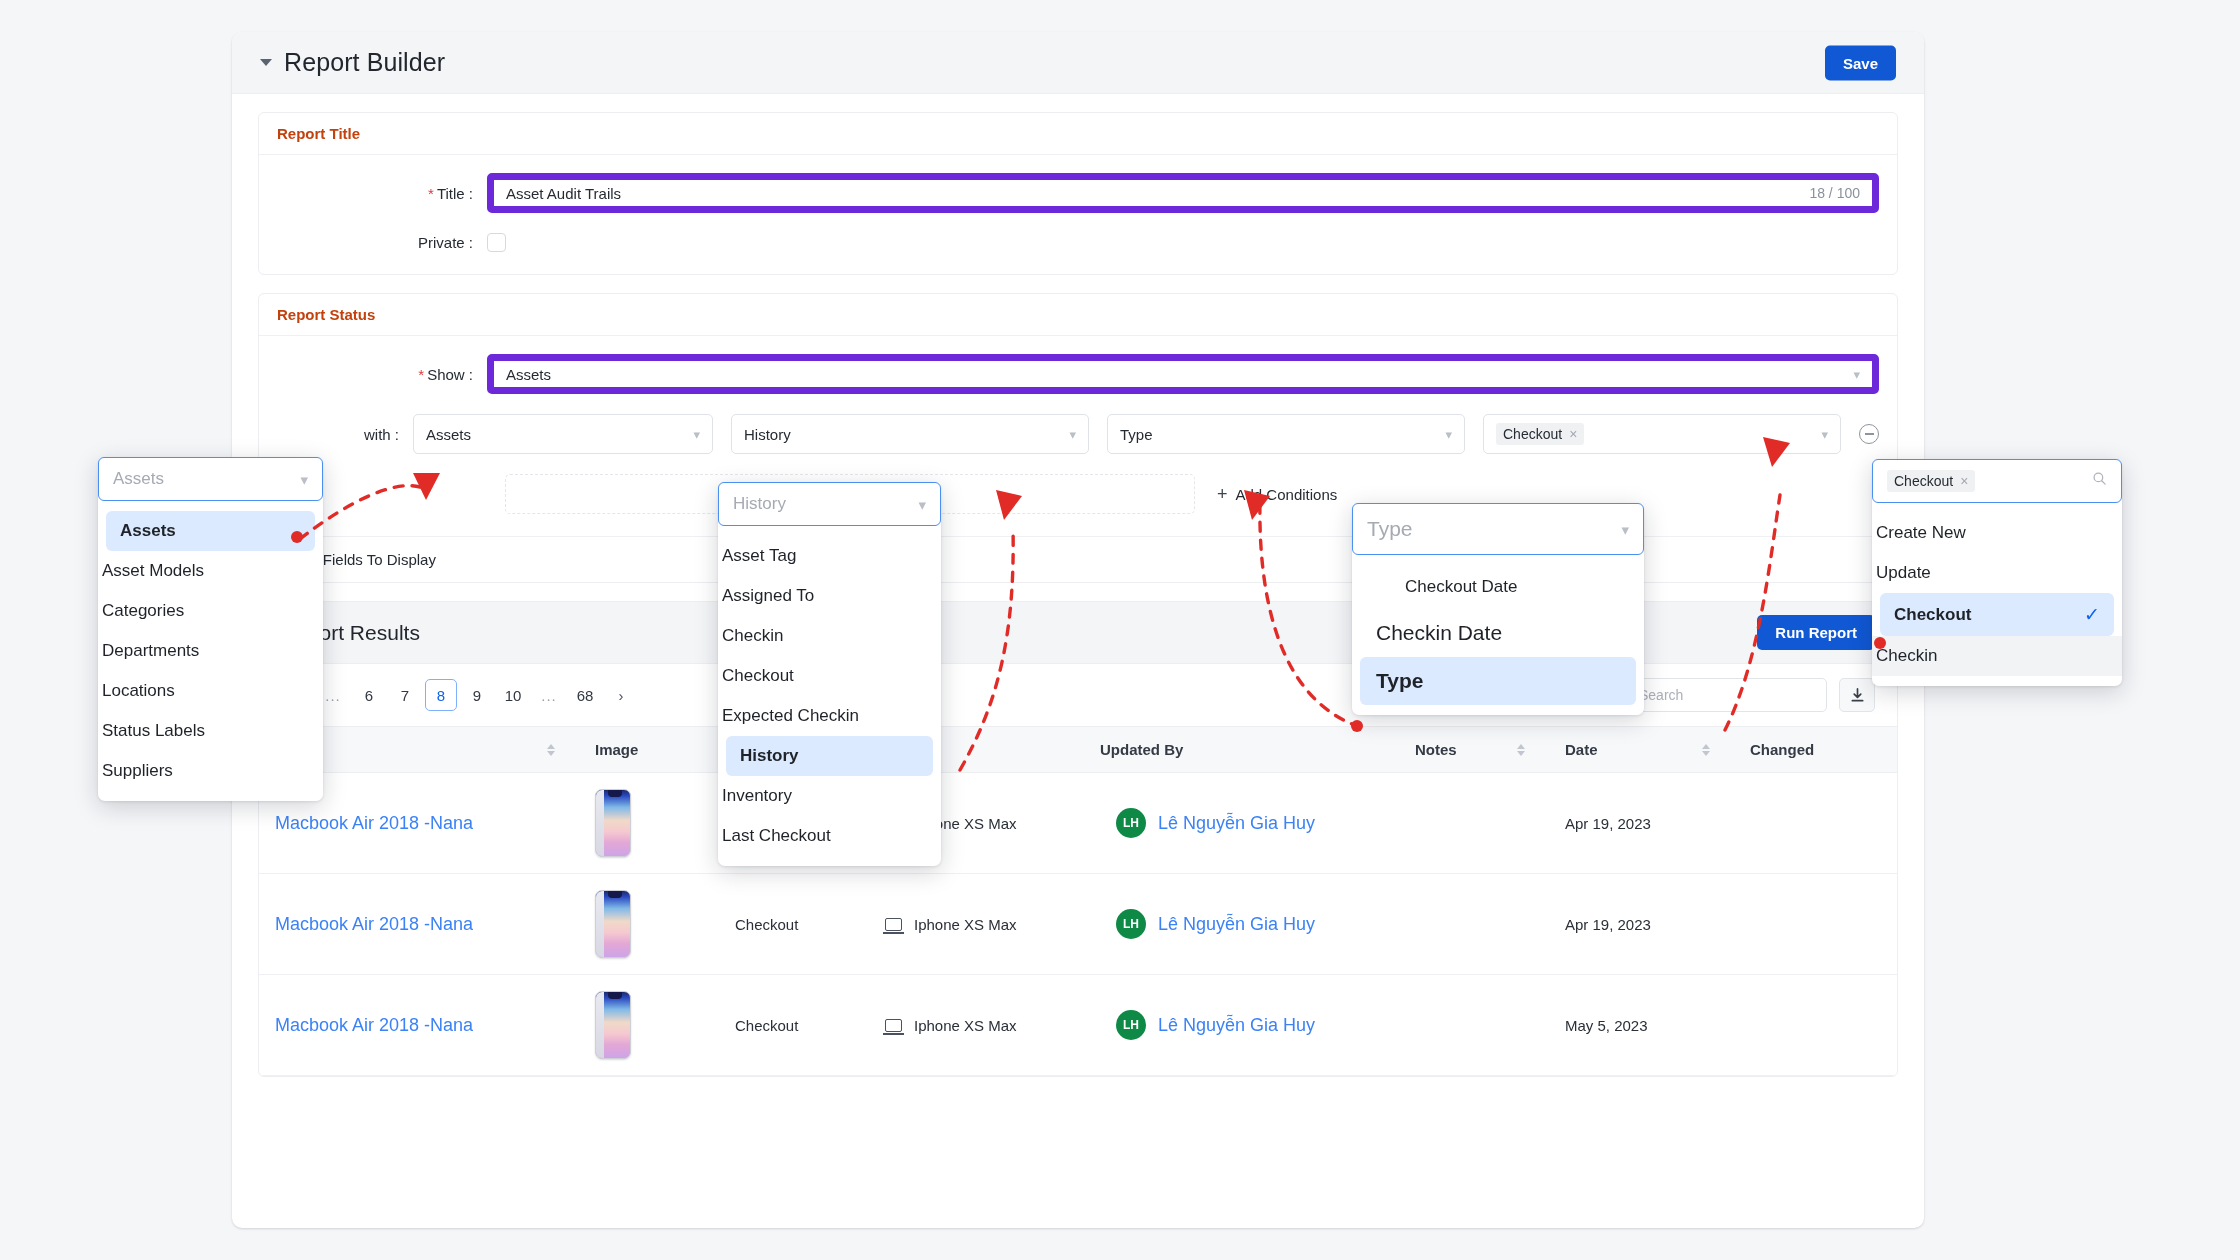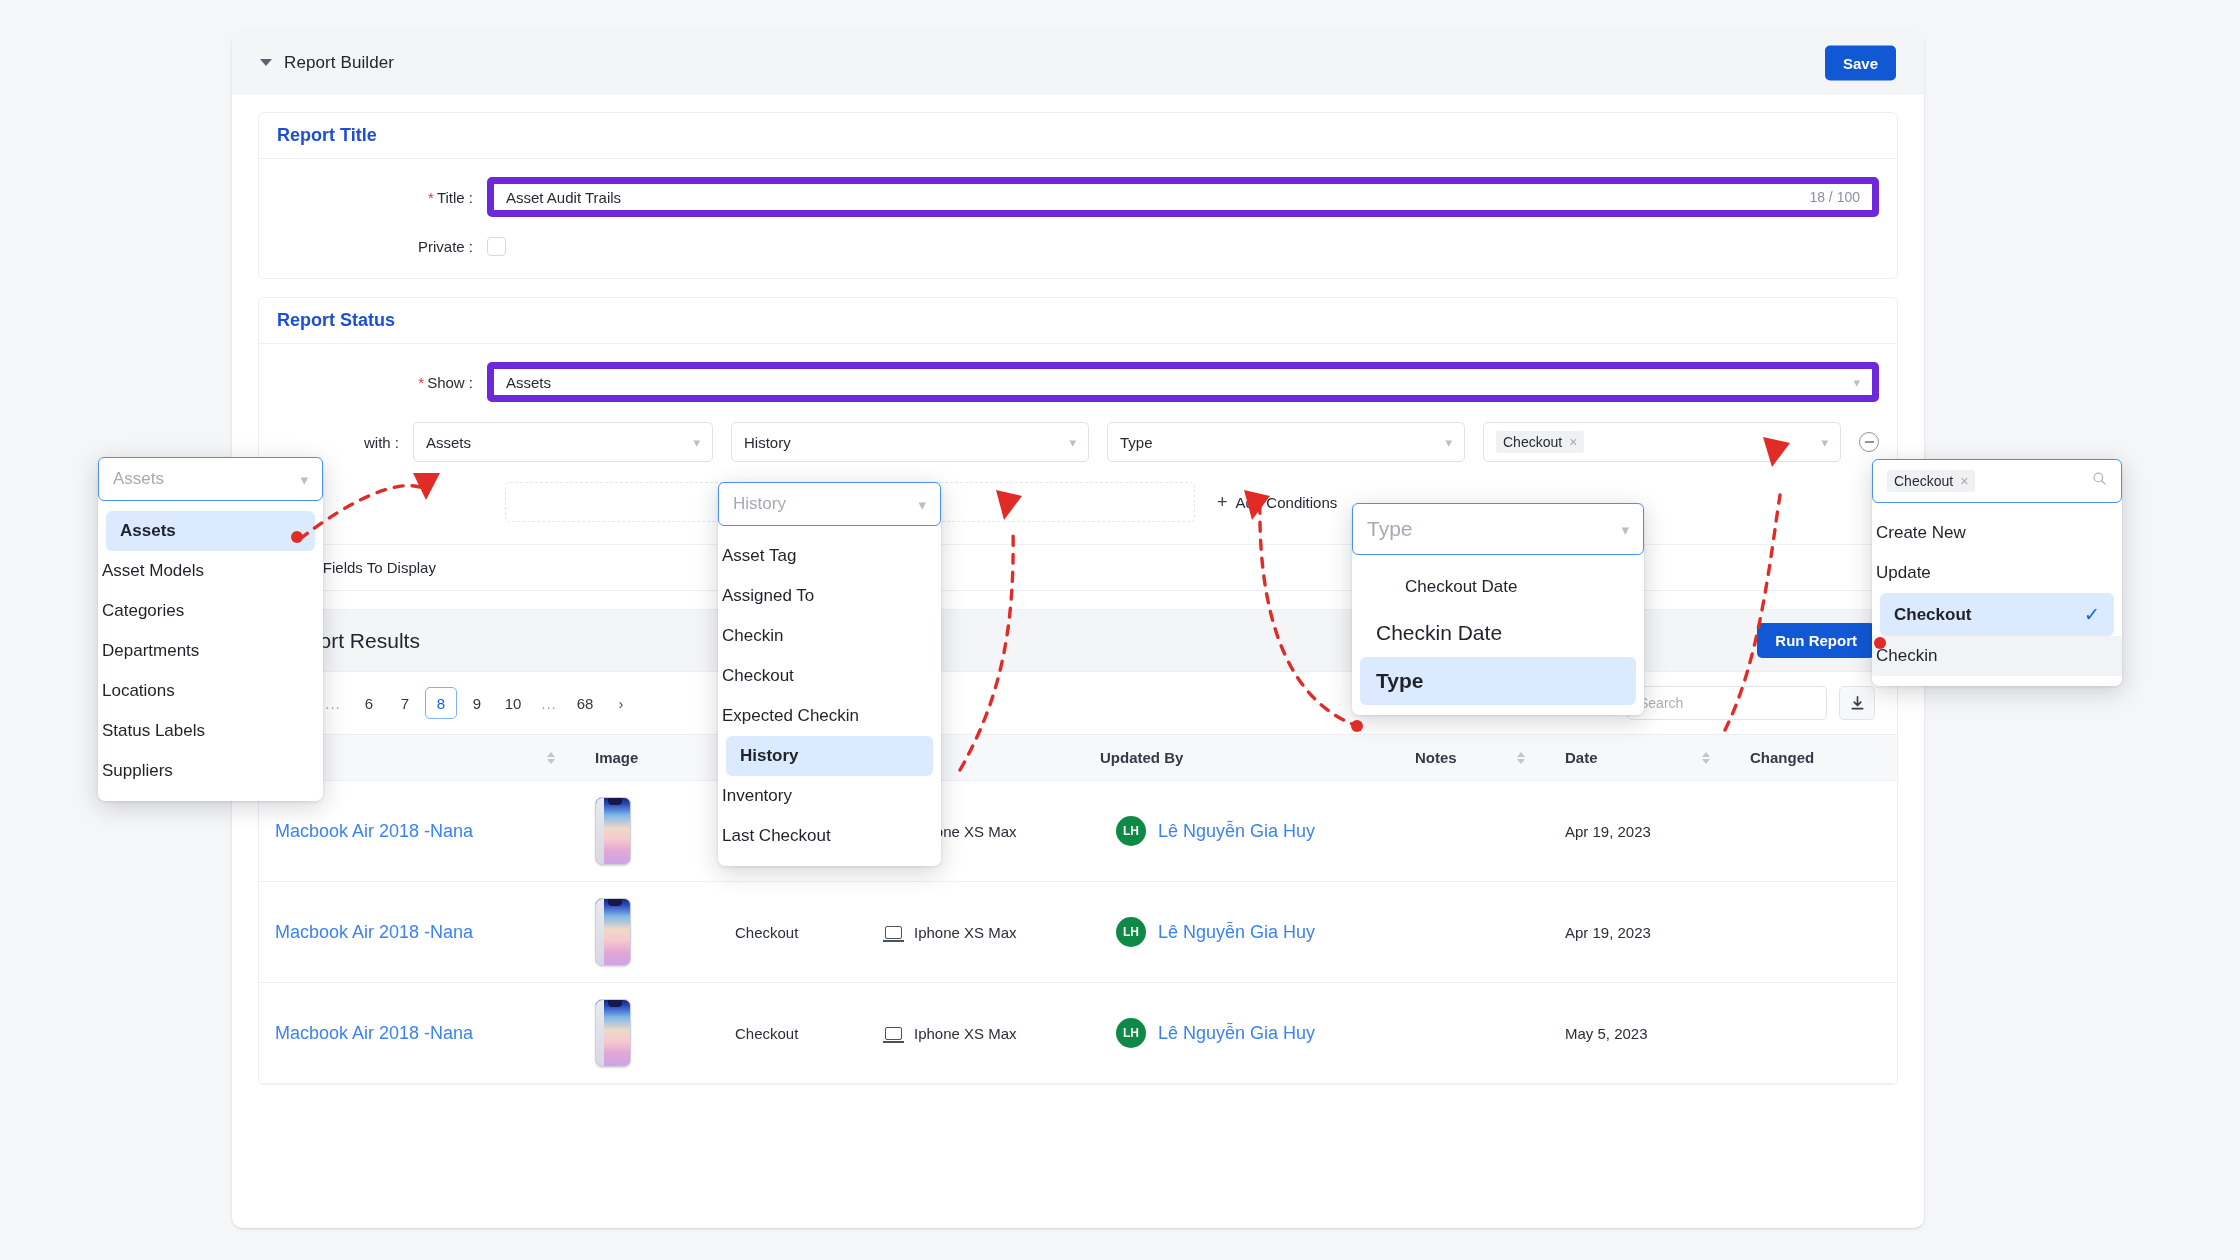--- a/index.html
+++ b/index.html
@@ -25,35 +25,35 @@
   .card-header {
     height:62px; background:#f4f5f7;
     border-bottom:1px solid #eceef1;
     display:flex; align-items:center; padding:0 28px;
     position:relative;
   }
   .caret-down {
     width:0;height:0;border-left:6px solid transparent;border-right:6px solid transparent;
     border-top:7px solid #5b6271; margin-right:12px;
   }
-  .card-title { font-size:17px; font-weight:400; color:#22262e; letter-spacing:.1px;}
+  .card-title { font-size:25px; font-weight:400; color:#22262e; letter-spacing:.1px;}
   .btn-primary {
     background:#1058d4; color:#fff; border:none; border-radius:5px;
     font-size:15px; font-weight:700; padding:9px 18px; cursor:pointer;
     font-family:"Liberation Sans", sans-serif;
   }
   #save-btn { position:absolute; right:28px; top:50%; transform:translateY(-50%); }
 
   
   .section {
     margin:18px 26px 0 26px;
     border:1px solid #eceef1; border-radius:6px; background:#fff;
   }
   .section-head {
-    padding:12px 18px; font-size:18px; font-weight:700; color:#1d4ed8;
+    padding:12px 18px; font-size:15px; font-weight:700; color:#c2410c;
     border-bottom:1px solid #eef0f3;
   }
   .section-body { padding:18px 18px 22px 18px; }
 
   .form-row { display:flex; align-items:center; margin-bottom:20px; }
   .form-row:last-child { margin-bottom:0; }
   .form-label {
     width:210px; text-align:right; padding-right:14px;
     font-size:15px; color:#262b33; font-weight:400; white-space:nowrap;
   }

